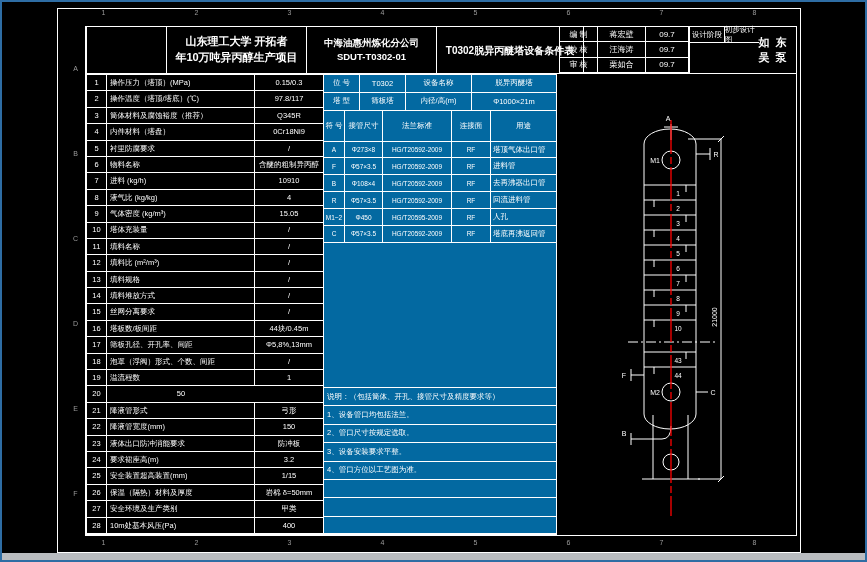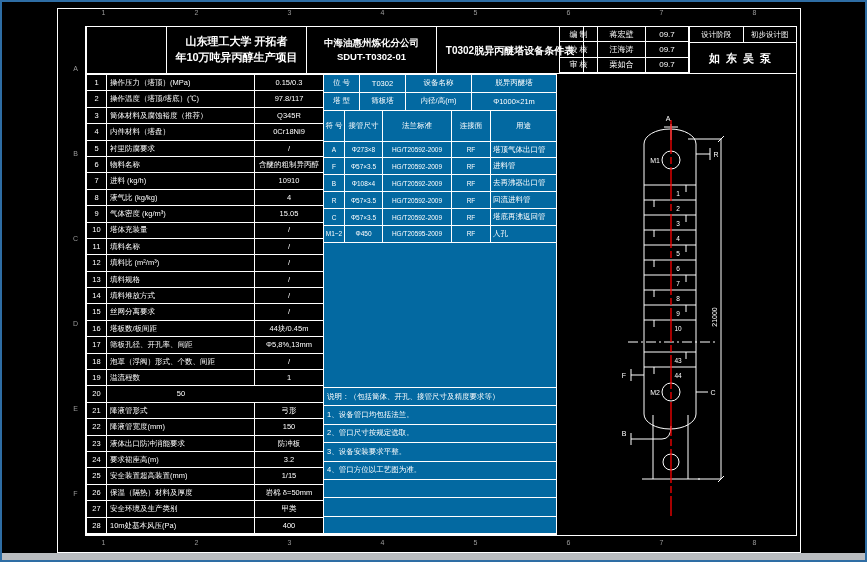--- a/index.html
+++ b/index.html
@@ -15,21 +15,21 @@
   .zones-top span,.zones-bottom span{flex:1;text-align:center;font-size:7px;color:#9a9a9a;}
   .zones-left{left:66px;top:24px;width:15px;height:510px;display:flex;flex-direction:column;}
   .zones-left span{flex:1;display:flex;align-items:center;justify-content:center;font-size:7px;color:#9a9a9a;}
   
   .tb{border:1px solid #fff;display:flex;flex-direction:column;align-items:center;justify-content:center;text-align:center;}
   .tb .big{font-size:11px;font-weight:bold;line-height:1.45;}
   .tb .mid{font-size:9.5px;font-weight:bold;line-height:1.5;}
   .sheet-title{font-size:10px;font-weight:bold;line-height:1.3;padding:0 2px;}
   .roles{display:grid;grid-template-columns:38px 48px 1fr;grid-auto-rows:1fr;border:1px solid #fff;}
   .roles div{border-right:1px solid #fff;border-bottom:1px solid #fff;font-size:8px;display:flex;align-items:center;justify-content:center;}
-  .stage{border:1px solid #fff;display:flex;flex-direction:column;}
+  .stage{border:1px solid #fff;display:flex;flex-direction:row;}
   .stage .r1{height:15px;display:flex;border-bottom:1px solid #fff;}
   .stage .r1 div{flex:1;font-size:7.5px;display:flex;align-items:center;justify-content:center;}
   .stage .r1 div:first-child{border-right:1px solid #fff;}
   .stage .seal{flex:1;display:flex;align-items:center;justify-content:center;font-size:11px;font-weight:bold;letter-spacing:6px;}
   
   .ptable{left:84px;top:72px;width:238px;height:461px;border:1px solid #fff;display:grid;grid-auto-rows:1fr;background:#000;}
   .pr{display:grid;grid-template-columns:20px 148px 1fr;border-bottom:1px solid #fff;min-height:0;}
   .pr>div{border-right:1px solid #fff;font-size:7.5px;line-height:1;display:flex;align-items:center;overflow:hidden;white-space:nowrap;}
   .pr .n{justify-content:center;}
   .pr .l{padding-left:3px;}
@@ -356,33 +356,33 @@
 
         <div class="nr">
           <div>R</div>
           <div>Φ57×3.5</div>
           <div>HG/T20592-2009</div>
           <div>RF</div>
           <div>回流进料管</div>
         </div>
 
         <div class="nr">
+          <div>M1~2</div>
+          <div>Φ450</div>
+          <div>HG/T20595-2009</div>
+          <div>RF</div>
+          <div>人孔</div>
+        </div>
+
+        <div class="nr">
           <div>C</div>
           <div>Φ57×3.5</div>
           <div>HG/T20592-2009</div>
           <div>RF</div>
           <div>塔底再沸返回管</div>
-        </div>
-
-        <div class="nr">
-          <div>M1~2</div>
-          <div>Φ450</div>
-          <div>HG/T20595-2009</div>
-          <div>RF</div>
-          <div>人孔</div>
         </div>
       </div>
 
     <div class="blank-zone"></div>
 
     <div class="notes">
       <div class="note-row">说明：（包括筒体、开孔、接管尺寸及精度要求等）</div>
       <div>
 
       <div class="note-row">1、设备管口均包括法兰。</div>

